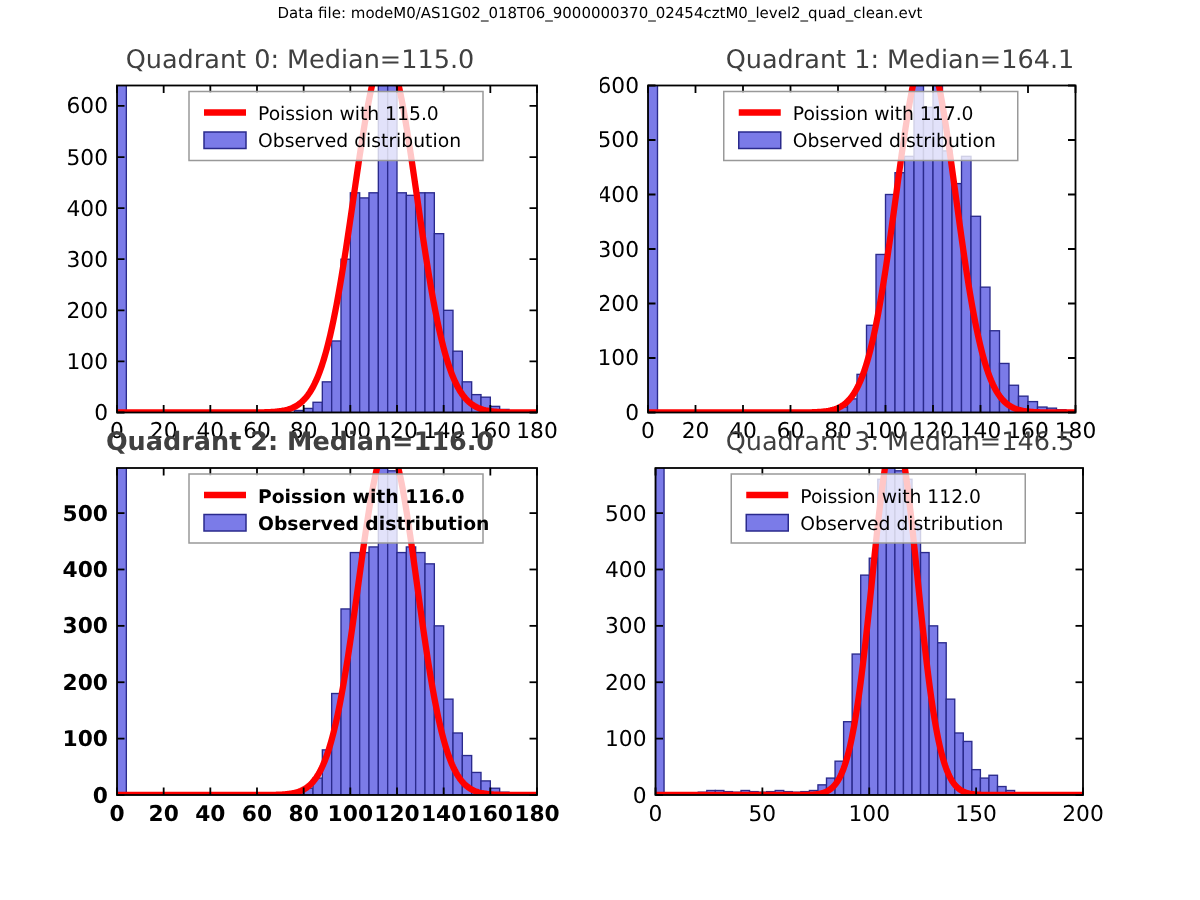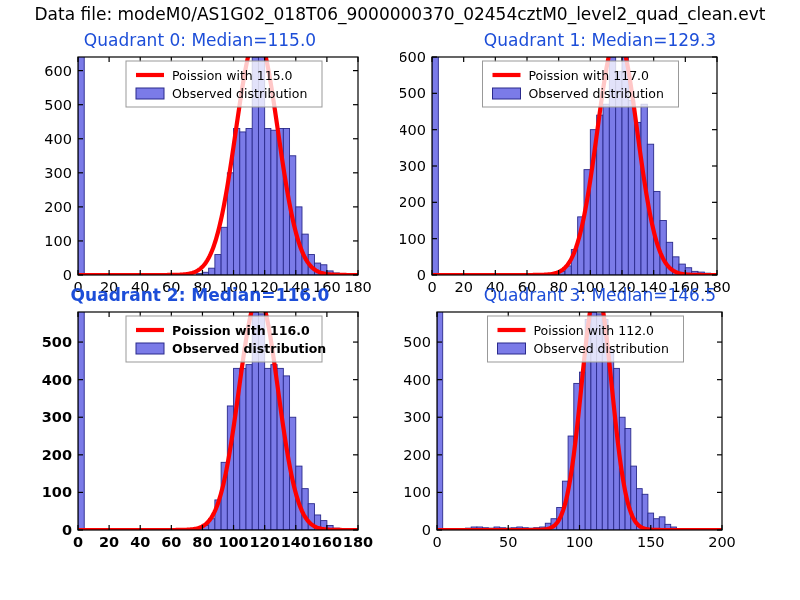--- a/index.html
+++ b/index.html
@@ -4,26 +4,26 @@
 <style>
   html,body{margin:0;padding:0;}
   body{
     width:800px;height:600px;background:#ffffff;
     font-family:"DejaVu Sans","Liberation Sans",sans-serif;
     overflow:hidden;
   }
   #figure{position:relative;width:800px;height:600px;}
   #suptitle{
     position:absolute;left:0;top:4px;width:800px;text-align:center;
-    font-size:17px;color:#000;white-space:nowrap;
+    font-size:10px;color:#000;white-space:nowrap;
   }
   .panel{position:absolute;}
   .panel-title{
     position:absolute;left:0;width:100%;text-align:center;top:0;
-    font-size:17px;color:#1d4ed8;white-space:nowrap;
+    font-size:17px;color:#404040;white-space:nowrap;
   }
   svg{display:block;}
   .tick-label{font-size:14.5px;fill:#000;font-family:"DejaVu Sans","Liberation Sans",sans-serif;}
   .legend-text{font-size:12.5px;fill:#000;font-family:"DejaVu Sans","Liberation Sans",sans-serif;}
 </style>
 </head>
 <body>
 
 <div id="figure">
   <div id="suptitle">Data file: modeM0/AS1G02_018T06_9000000370_02454cztM0_level2_quad_clean.evt</div>
@@ -124,21 +124,21 @@
         <g>
           <rect x="126" y="31" width="196" height="46" fill="#ffffff" fill-opacity="0.78" stroke="#999999" stroke-width="1"></rect>
           <line x1="136" y1="45" x2="164" y2="45" stroke="#FF0000" stroke-width="4.2"></line>
           <text x="172" y="50" class="legend-text">Poission with 115.0</text>
           <rect x="136" y="58" width="28" height="11" fill="#7B7BE8" stroke="#2a2a8c" stroke-width="1"></rect>
           <text x="172" y="68" class="legend-text">Observed distribution</text>
         </g>
       </svg>
     </div>
   <div class="panel" id="panel-1" style="left: 400px; top: 30px; width: 400px; height: 285px;">
-      <div class="panel-title">Quadrant 1: Median=129.3</div>
+      <div class="panel-title">Quadrant 1: Median=164.1</div>
       <svg width="400" height="285">
         <defs>
           <clipPath id="clip1">
             <rect x="32" y="27" width="285" height="218"></rect>
           </clipPath>
         </defs>
         <g clip-path="url(#clip1)">
           <rect x="32" y="5.199999999999989" width="6.333333333333336" height="239.8" fill="#7B7BE8" stroke="#2a2a8c" stroke-width="0.9"></rect>
           <rect x="139.66666666666666" y="244.27333333333334" width="6.333333333333343" height="0.7266666666666595" fill="#7B7BE8" stroke="#2a2a8c" stroke-width="0.9"></rect>
           <rect x="146" y="243.91" width="6.333333333333314" height="1.0900000000000034" fill="#7B7BE8" stroke="#2a2a8c" stroke-width="0.9"></rect>

